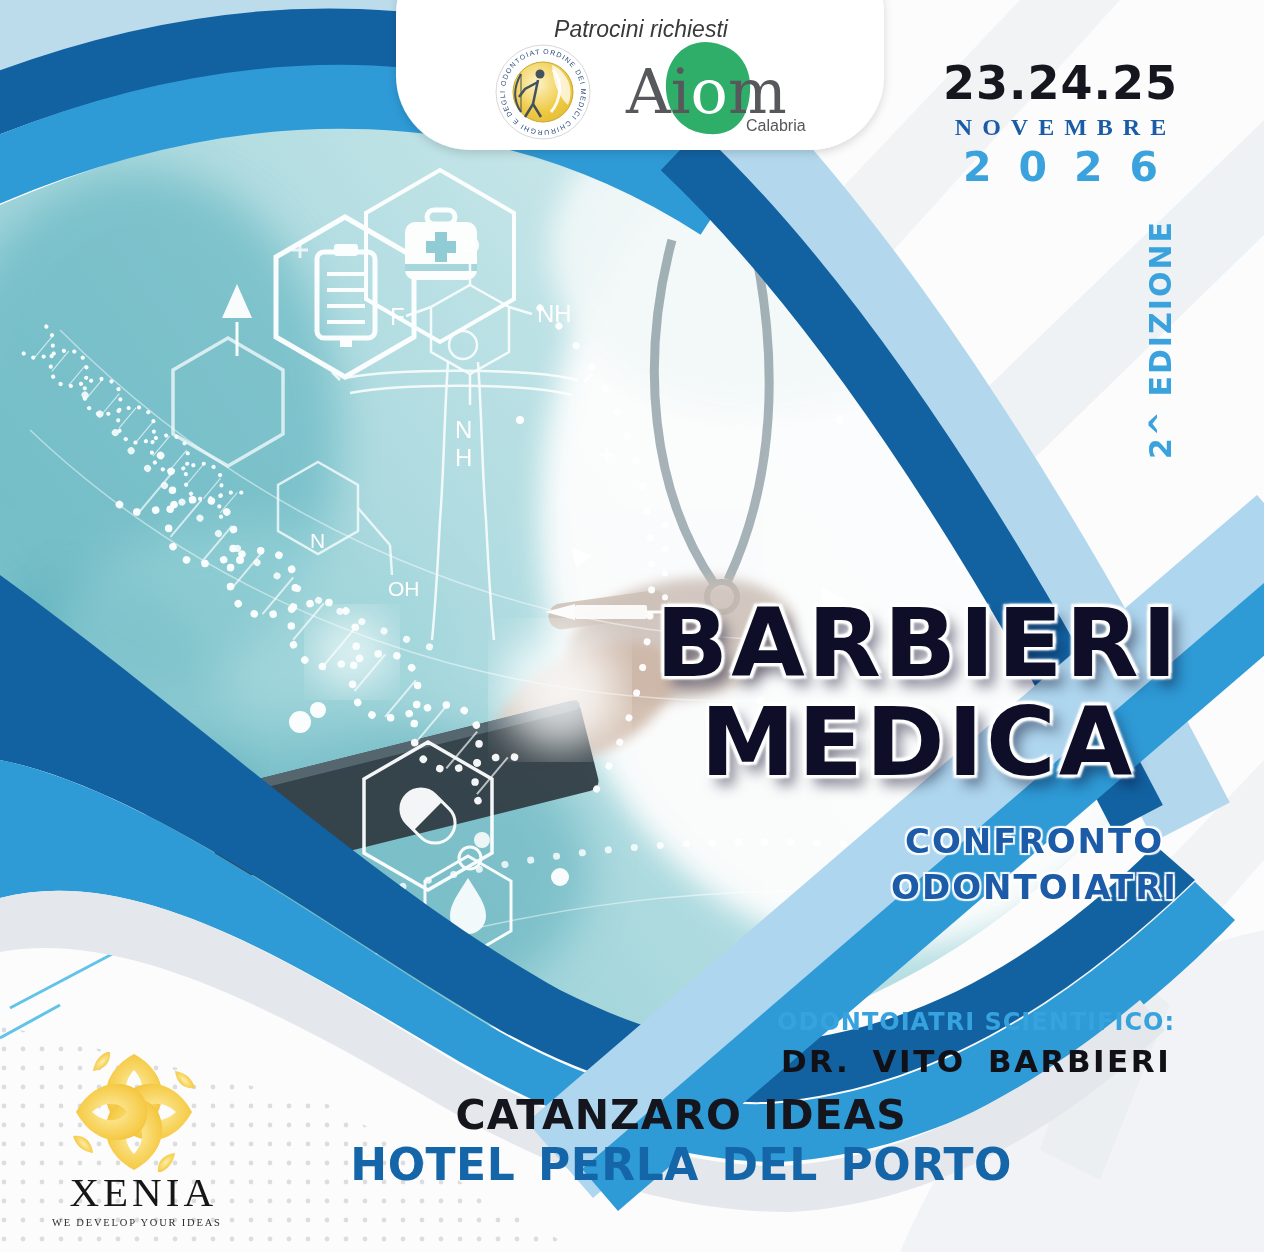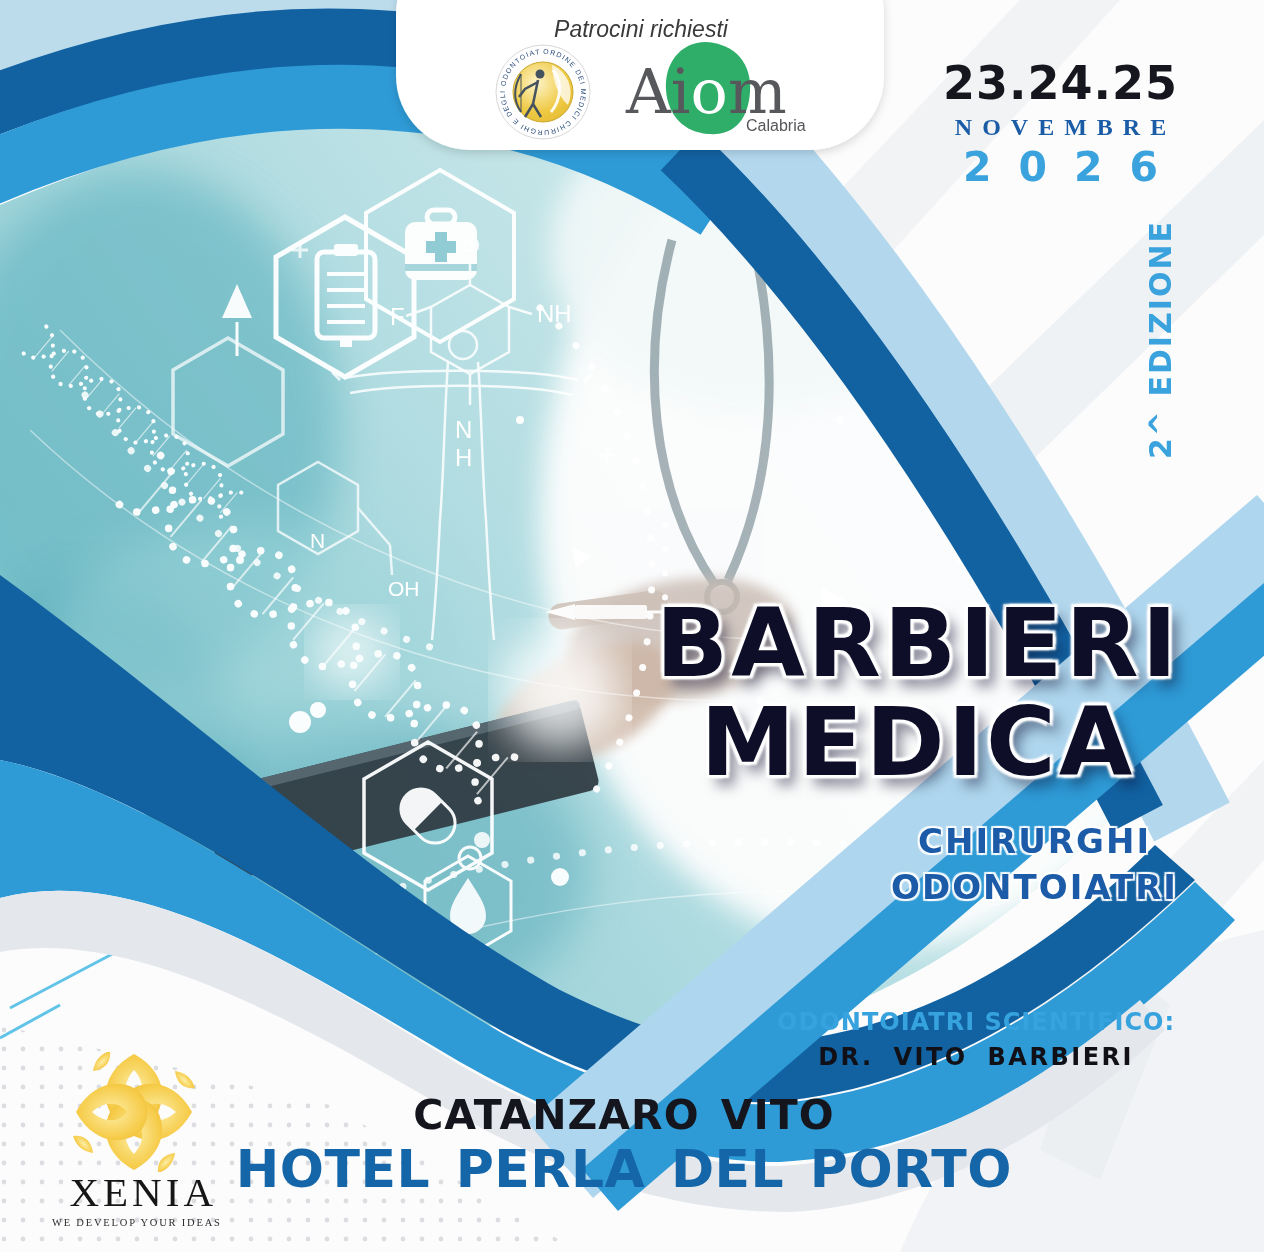--- a/index.html
+++ b/index.html
@@ -28,27 +28,27 @@
                  0 0 6px #fff,8px 10px 14px rgba(8,8,40,.5);}
   
   #subtitle-block{right:86px;top:818px;}
   .sub-line{font-family:"DejaVu Sans",sans-serif;font-weight:bold;font-size:34px;line-height:46px;
      color:#1b5ba7;letter-spacing:2px;
      text-shadow:-2px -2px 1px rgba(255,255,255,.9),2px 2px 1px rgba(255,255,255,.9),
                  -2px 2px 1px rgba(255,255,255,.9),2px -2px 1px rgba(255,255,255,.9);}
   
   #resp-block{right:89px;top:1008px;}
   #resp-label{font-family:"DejaVu Sans",sans-serif;font-weight:bold;font-size:24px;color:#36a3de;letter-spacing:1px;}
-  #resp-name{margin-top:7px;font-family:"DejaVu Sans",sans-serif;font-weight:bold;font-size:24px;
+  #resp-name{margin-top:7px;font-family:"DejaVu Sans",sans-serif;font-weight:bold;font-size:31px;
              color:#101016;letter-spacing:2.5px;word-spacing:9px;}
   
   #venue-block{right:252px;top:1094px;}
   #venue-city{font-family:"DejaVu Sans",sans-serif;font-weight:bold;font-size:41px;color:#15151d;
               letter-spacing:1px;word-spacing:6px;line-height:1.05;}
-  #venue-hotel{margin-top:6px;font-family:"DejaVu Sans",sans-serif;font-weight:bold;font-size:52px;
+  #venue-hotel{margin-top:6px;font-family:"DejaVu Sans",sans-serif;font-weight:bold;font-size:44px;
                color:#1566a9;letter-spacing:0.5px;word-spacing:7px;line-height:1.0;}
   
   #xenia-block{left:52px;top:1052px;width:165px;text-align:right;}
   #xenia-name{font-family:"Liberation Serif",serif;font-size:41px;color:#161616;
               letter-spacing:4px;margin-top:-4px;line-height:1;}
   #xenia-tagline{font-family:"Liberation Serif",serif;font-size:10.5px;color:#2c2c2c;
                  letter-spacing:1.8px;margin-top:4px;white-space:nowrap;}
 </style>
 </head>
 <body>
@@ -351,31 +351,31 @@
 </div>
 
 <div class="abs" id="edition">2^ EDIZIONE</div>
 
 <div class="abs r-align" id="title-block">
   <div class="title-line">BARBIERI</div>
   <div class="title-line">MEDICA</div>
 </div>
 
 <div class="abs r-align" id="subtitle-block">
-  <div class="sub-line">CHIRURGHI</div>
+  <div class="sub-line">CONFRONTO</div>
   <div class="sub-line">ODONTOIATRI</div>
 </div>
 
 <div class="abs r-align" id="resp-block">
   <div id="resp-label">ODONTOIATRI SCIENTIFICO:</div>
   <div id="resp-name">DR. VITO BARBIERI</div>
 </div>
 
 <div class="abs r-align" id="venue-block">
-  <div id="venue-city">CATANZARO VITO</div>
+  <div id="venue-city">CATANZARO IDEAS</div>
   <div id="venue-hotel">HOTEL PERLA DEL PORTO</div>
 </div>
 
 <div class="abs" id="xenia-block">
   <svg width="165" height="120" viewBox="0 0 165 120">
     <defs>
       <path id="petal" fill-rule="evenodd" fill="url(#gPetal)" d="M 0,-58 C 26,-44 34,-20 24,0 C 14,18 -14,18 -24,0 C -34,-20 -26,-44 0,-58 Z
                M 0,-42 C 10,-31 12,-16 0,-7 C -12,-16 -10,-31 0,-42 Z"></path>
       <path id="leaf" fill="url(#gPetal)" d="M 0,-6 C 8,-12 18,-13 26,-8 C 20,0 10,2 0,-6 Z"></path>
     </defs>

